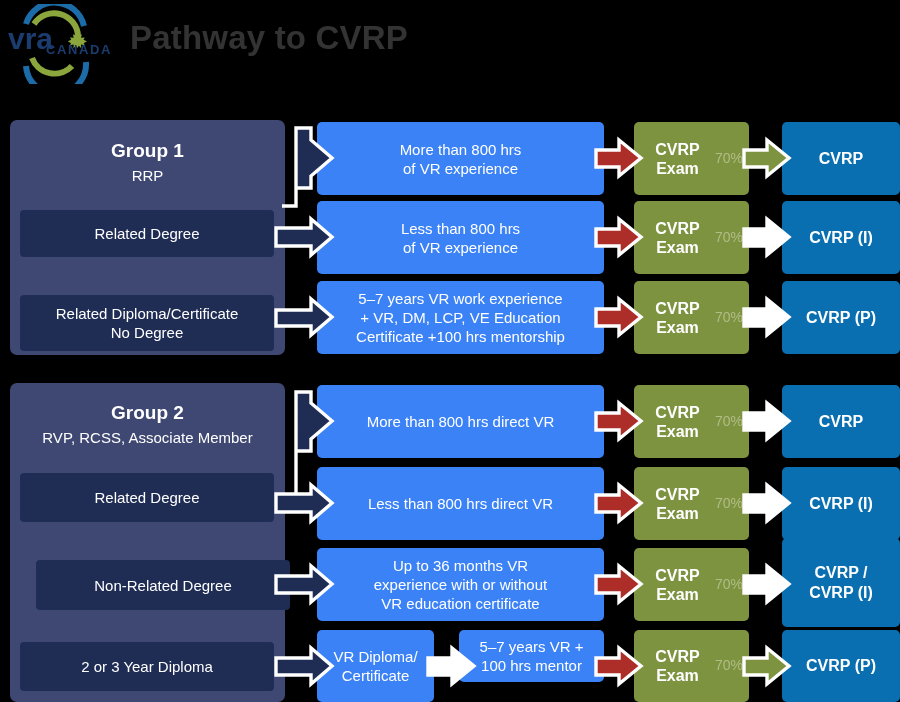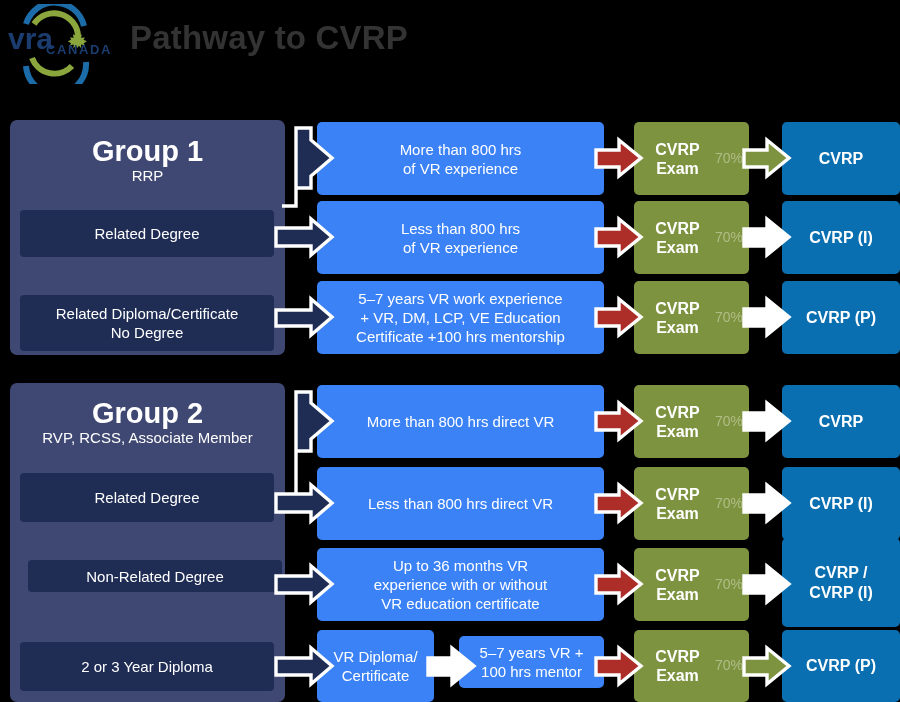--- a/index.html
+++ b/index.html
@@ -25,21 +25,21 @@
   .box{
     position:absolute;box-sizing:border-box;
     display:flex;align-items:center;justify-content:center;
     text-align:center;color:#ffffff;border-radius:5px;
     padding:2px 6px;
   }
   .group-panel{background:#3f4872;border-radius:7px;}
   .group-title{
     position:absolute;left:0;right:0;text-align:center;color:#fff;
   }
-  .group-title .gt-main{font-size:29px;font-weight:bold;line-height:30px;}
+  .group-title .gt-main{font-size:19px;font-weight:bold;line-height:30px;}
   .group-title .gt-sub{font-size:15px;line-height:20px;font-weight:normal;}
   .sub-box{background:#1f2d55;border-radius:4px;font-size:15px;line-height:19px;}
   .red-box{background:#3b82f6;font-size:15px;line-height:19px;}
   .green-box{
     background:#7e9340;flex-direction:row;justify-content:center;
     line-height:19px;
   }
   .green-box .ge-title{font-size:16px;font-weight:bold;}
   .green-box .ge-pct{font-size:14px;color:#b0bd86;margin-top:-1px;}
   .blue-box{background:#0a6fb0;font-size:16px;font-weight:bold;line-height:20px;}
@@ -123,21 +123,21 @@
   <div class="box group-panel" style="left:10px;top:383px;width:275px;height:319px;"></div>
 
   <div class="group-title" style="left:10px;top:398px;width:275px;">
     <div class="gt-main">Group 2</div>
     <div class="gt-sub">RVP, RCSS, Associate Member</div>
   </div>
 
   <div class="box sub-box" style="left:20px;top:473px;width:254px;height:49px;">
     <span>Related Degree</span>
   </div>
-  <div class="box sub-box" style="left:28px;top:560px;width:254px;height:32px;">
+  <div class="box sub-box" style="left:36px;top:560px;width:254px;height:50px;">
     <span>Non-Related Degree</span>
   </div>
   <div class="box sub-box" style="left:20px;top:642px;width:254px;height:49px;">
     <span>2 or 3 Year Diploma</span>
   </div>
 
   <div class="box red-box" style="left:317px;top:385px;width:287px;height:73px;">
     <span>More than 800 hrs direct VR</span>
   </div>
   <div class="box green-box" style="left:634px;top:385px;width:115px;height:73px;">
@@ -166,21 +166,21 @@
     <div class="ge-title">CVRP Exam</div>
     <div class="ge-pct">70%</div>
   </div>
   <div class="box blue-box" style="left:782px;top:538px;width:118px;height:89px;">
     <span>CVRP /<br>CVRP (I)</span>
   </div>
 
   <div class="box red-box" style="left:317px;top:630px;width:117px;height:72px;">
     <span>VR Diploma/<br>Certificate</span>
   </div>
-  <div class="box red-box" style="left:459px;top:630px;width:145px;height:52px;margin-top:6px;">
+  <div class="box red-box" style="left:459px;top:630px;width:145px;height:52px;">
     <span>5–7 years VR +<br>100 hrs mentor</span>
   </div>
   <div class="box green-box" style="left:634px;top:630px;width:115px;height:72px;">
     <div class="ge-title">CVRP Exam</div>
     <div class="ge-pct">70%</div>
   </div>
   <div class="box blue-box" style="left:782px;top:630px;width:118px;height:72px;">
     <span>CVRP (P)</span>
   </div>
 

